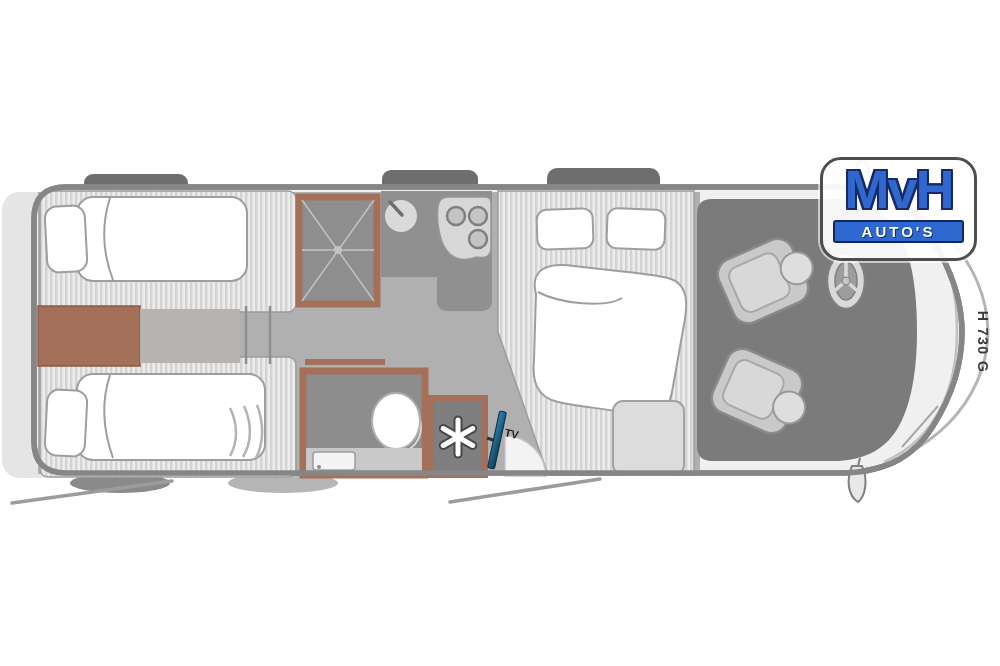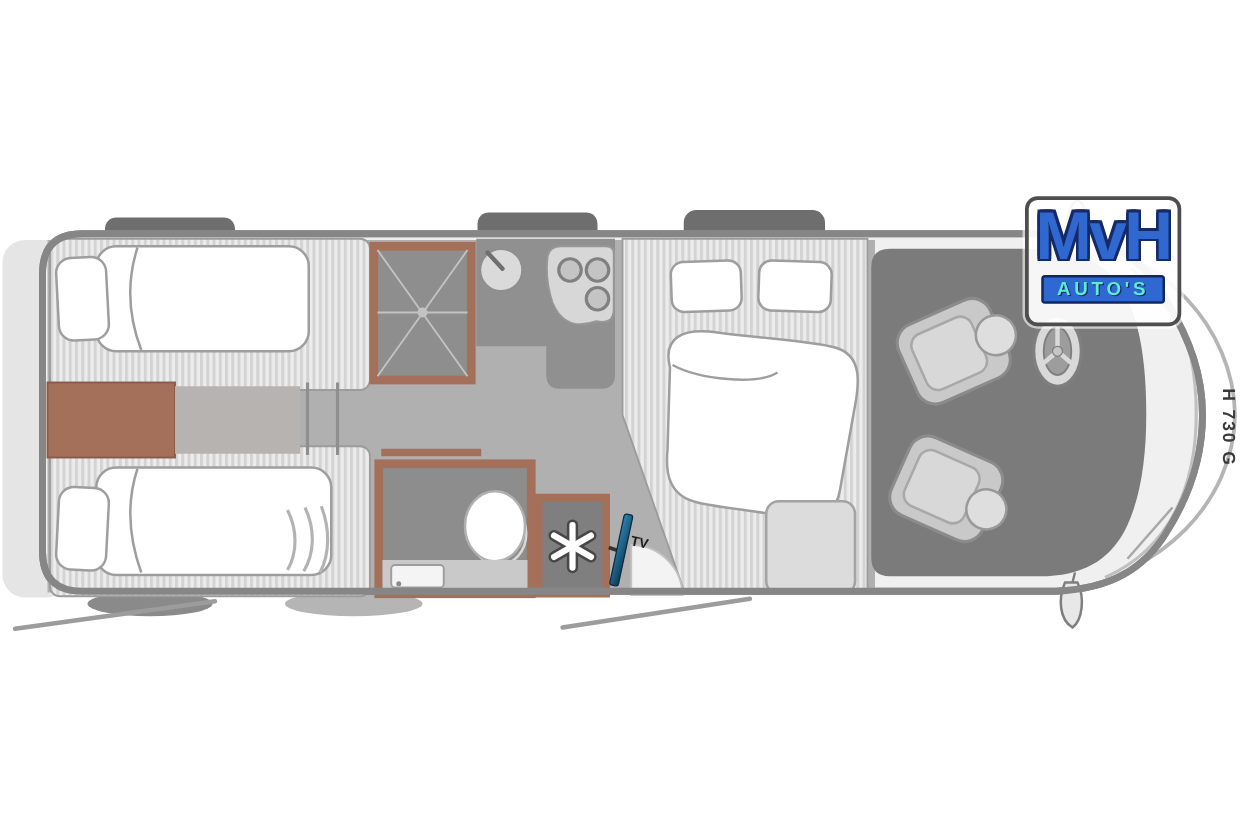--- a/index.html
+++ b/index.html
@@ -1,26 +1,26 @@
 <!DOCTYPE html>
 <html><head>
 <meta charset="utf-8">
 <style>
   html,body{margin:0;padding:0;background:#ffffff;}
   #stage{position:relative;width:1000px;height:666px;background:#ffffff;overflow:hidden;
          font-family:"Liberation Sans",sans-serif;}
   #plan{position:absolute;left:0;top:0;}
-  .logo{position:absolute;left:820px;top:157px;width:125px;height:104px;
-        background:rgba(255,255,255,0.93);border:3px solid #4e4e4e;border-radius:10px;
+  .logo{position:absolute;left:820px;top:157px;width:157px;height:104px;
+        background:rgba(255,255,255,0.93);border:3px solid #4e4e4e;border-radius:21px;
         box-sizing:border-box;text-align:center;box-shadow:0 0 0 2px rgba(255,255,255,.6);}
   .logo-text{font-weight:900;font-size:54px;line-height:58px;letter-spacing:-2px;color:#3068d0;
         text-shadow:2px 0 0 #152a66,-2px 0 0 #152a66,0 2px 0 #152a66,0 -2px 0 #152a66,
                     2px 2px 0 #152a66,-2px -2px 0 #152a66,-2px 2px 0 #152a66,2px -2px 0 #152a66;}
   .logo-bar{margin:2px 10px 0 10px;background:#2e68d0;border:2px solid #13275f;border-radius:3px;
-        color:#5eead4;font-weight:800;font-size:15px;letter-spacing:3px;line-height:19px;
+        color:#ffffff;font-weight:800;font-size:15px;letter-spacing:3px;line-height:19px;
         text-shadow:1px 1px 0 #13275f;}
   text{font-family:"Liberation Sans",sans-serif;}
 </style>
 </head>
 <body>
 
 <div id="stage">
 
 <svg id="plan" width="1000" height="666" viewBox="0 0 1000 666" xmlns="http://www.w3.org/2000/svg">
   <defs>

